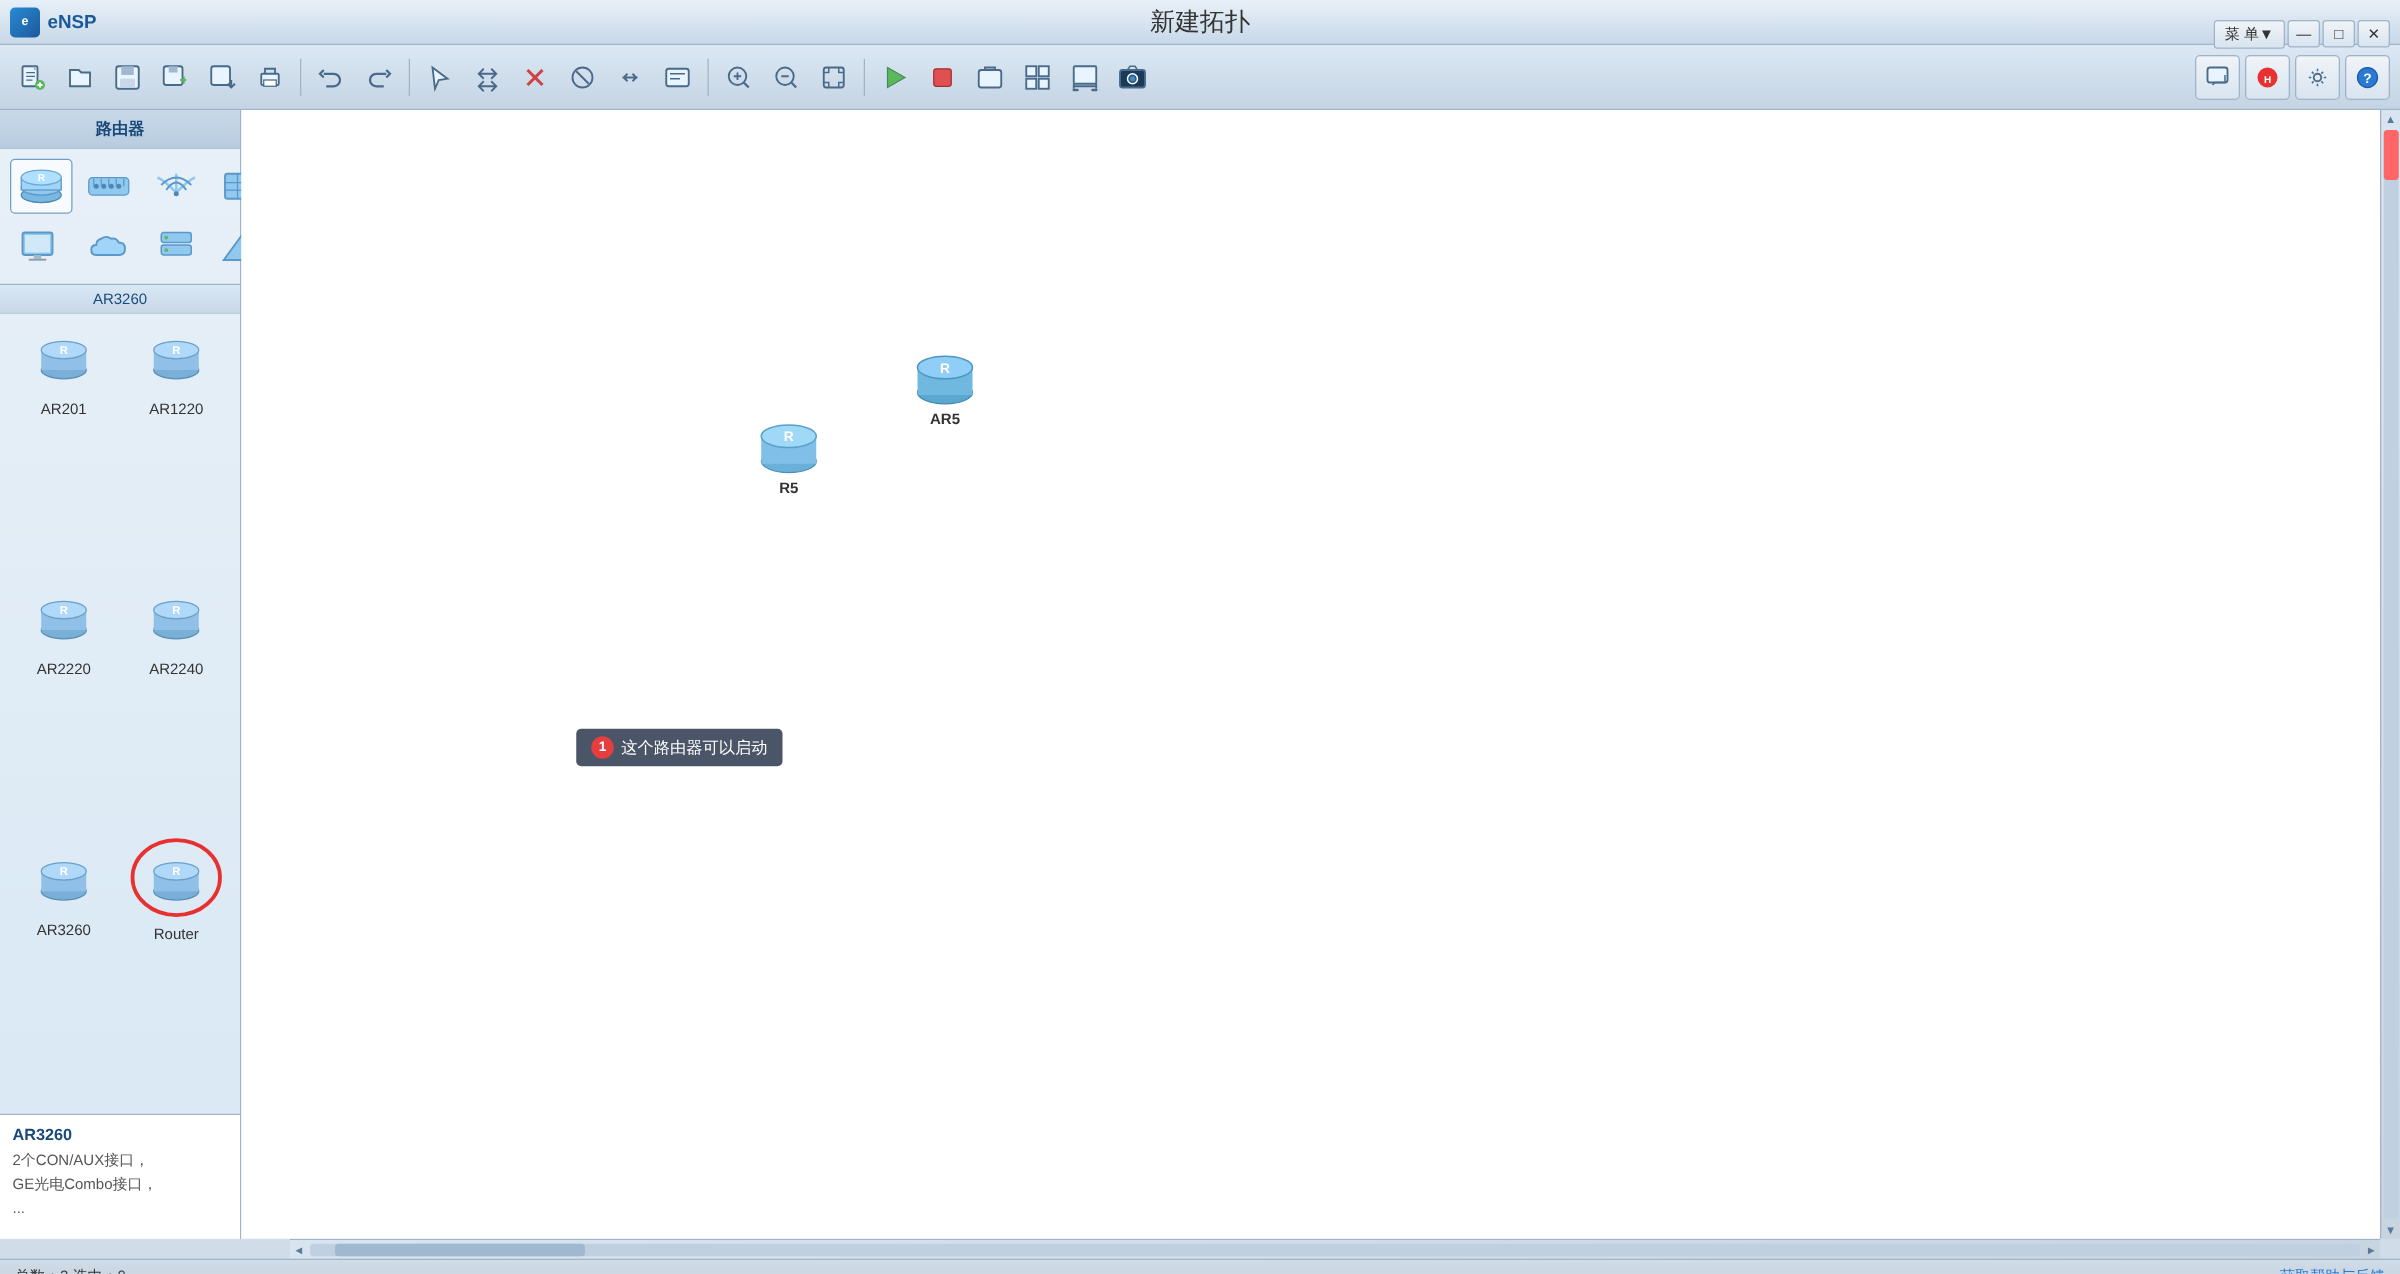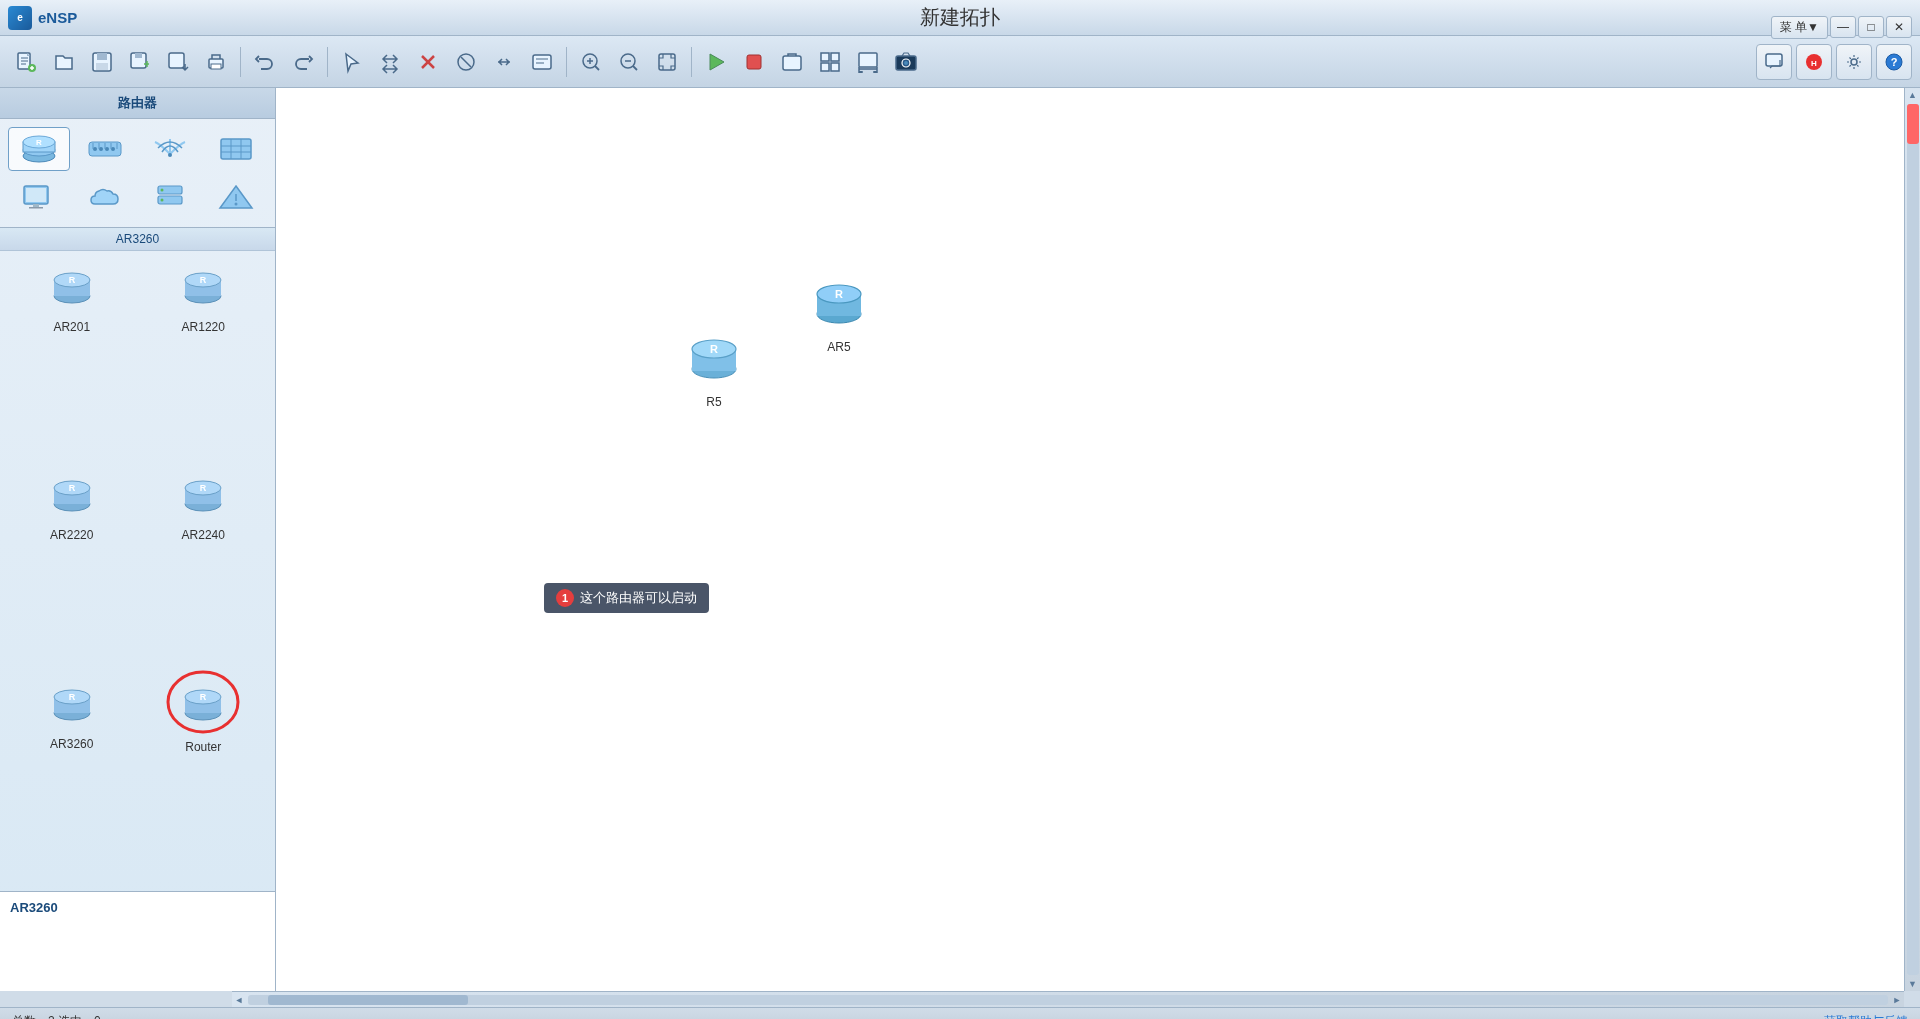--- a/index.html
+++ b/index.html
@@ -130,21 +130,21 @@
 
     
     #main {
       display: flex;
       height: calc(1019px - 36px - 52px - 28px);
       position: relative;
     }
 
     
     #sidebar {
-      width: 276px;
+      width: 193px;
       background: linear-gradient(to bottom, #e8f0f8, #d8e8f4);
       border-right: 1px solid #a0b4c8;
       display: flex;
       flex-direction: column;
       flex-shrink: 0;
     }
     #sidebar-header {
       background: linear-gradient(to bottom, #c8d8e8, #b8cce0);
       text-align: center;
       padding: 6px 0;
@@ -335,22 +335,23 @@
     .canvas-node {
       position: absolute;
       display: flex;
       flex-direction: column;
       align-items: center;
       cursor: pointer;
     }
     .canvas-node-label {
       font-size: 12px;
       color: #333;
-      margin-top: 16px;
+      margin-top: 4px;
       text-align: center;
+      font-weight: bold;
     }
 
     
     .tooltip-bubble {
       position: absolute;
       background: #4a5568;
       color: white;
       padding: 6px 12px;
       border-radius: 4px;
       font-size: 13px;
@@ -730,20 +731,23 @@
           <svg style="position:absolute;top:-14px;left:-14px;pointer-events:none;" width="76" height="66" viewBox="0 0 76 66">
             <ellipse cx="38" cy="33" rx="35" ry="30" fill="none" stroke="#e83030" stroke-width="3"></ellipse>
           </svg>
         </div>
         <span class="device-item-label">Router</span>
       </div>
     </div>
 
     <div id="info-panel">
       <div id="info-title">AR3260</div>
+      <div id="info-desc">
+        2个CON/AUX接口，<br>GE光电Combo接口，<br>...
+      </div>
     </div>
   </div>
 
   <div id="canvas">
 
     <div class="canvas-node" style="left: 410px; top: 245px;">
       <svg width="56" height="46" viewBox="0 0 56 46">
         <ellipse cx="28" cy="36" rx="22" ry="9" fill="#6ab0d8" stroke="#4a90b8" stroke-width="1"></ellipse>
         <rect x="6" y="16" width="44" height="22" fill="#80c0e8"></rect>
         <ellipse cx="28" cy="16" rx="22" ry="9" fill="#a0d8f8" stroke="#5aa0c8" stroke-width="1.2"></ellipse>

